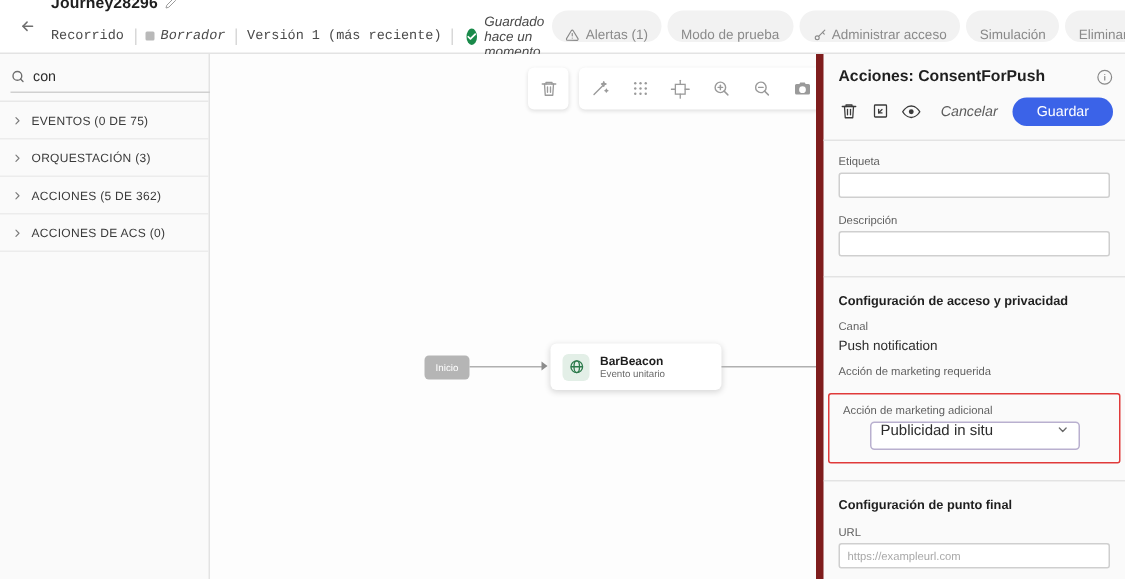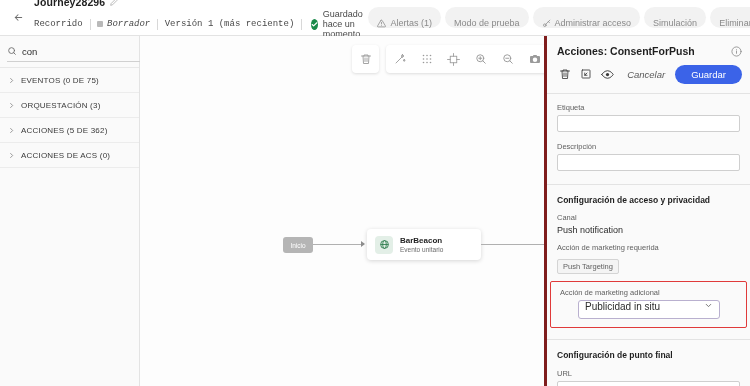--- a/index.html
+++ b/index.html
@@ -29,21 +29,21 @@
   .title-block { display: flex; flex-direction: column; justify-content: center; gap: 1px; }
   .title-row { display: flex; align-items: center; gap: 5px; }
   .journey-title { font-size: 10.5px; font-weight: 700; color: #1f1f1f; letter-spacing: .1px; }
   .pencil-icon { color: #9b9b9b; display: flex; }
   .meta-row { display: flex; align-items: center; gap: 0px; font-size: 9px; color: #4a4a4a; }
   .meta-item { padding: 0 7px; white-space: nowrap; font-family: Liberation Mono, monospace; }
   .meta-item:first-child { padding-left: 0; }
   .meta-sep { width: 1px; height: 11px; background: #d8d8d8; }
   .draft-chip { display: flex; align-items: center; gap: 4px; font-style: italic; color: #4a4a4a; }
   .draft-dot { width: 6px; height: 6px; background: #b9b9b9; border-radius: 1px; }
-  .saved-row { display: flex; align-items: center; gap: 5px; padding-left: 9px; }
+  .saved-row { display: flex; align-items: center; gap: 5px; padding-left: 9px; font-style: italic; }
   .check-badge { width: 11px; height: 11px; border-radius: 50%; background: #1a8a4a; display: flex; align-items: center; justify-content: center; }
 
   .topbar-right { margin-left: auto; display: flex; align-items: center; gap: 4px; padding-right: 2px; }
   .tb-btn {
     height: 21px; display: flex; align-items: flex-end; gap: 4px;
     padding: 0 9px; border-radius: 11px;
     font-size: 9px; color: #8a8a8a; background: #f2f2f2;
     white-space: nowrap;
   }
   .tb-caret { width: 20px; height: 21px; border-radius: 11px; background: #f2f2f2; display: flex; align-items: center; justify-content: center; color: #9b9b9b; }
@@ -99,21 +99,21 @@
   .node-icon { width: 18px; height: 18px; border-radius: 4px; display: flex; align-items: center; justify-content: center; flex: 0 0 auto; }
   .ni-green { background: #e3efe7; color: #2c7a4b; }
   .node-text { display: flex; flex-direction: column; gap: 1px; min-width: 0; }
   .node-title { font-size: 8px; font-weight: 700; color: #1f1f1f; white-space: nowrap; }
   .node-sub { font-size: 6.5px; color: #6b6b6b; white-space: nowrap; }
 
   
   .panel {
     width: 206px; flex: 0 0 206px;
     background: #fafafa;
-    border-left: 3px solid #7f1d1d;
+    border-left: 5px solid #7f1d1d;
     display: flex; flex-direction: column;
   }
   .panel-head { display: flex; align-items: center; padding: 9px 8px 6px 10px; }
   .panel-title { font-size: 10.5px; font-weight: 700; color: #1f1f1f; }
   .panel-info { margin-left: auto; color: #8a8a8a; display: flex; }
   .panel-actions { display: flex; align-items: center; gap: 2px; padding: 0 8px 8px 8px; border-bottom: 1px solid #e3e3e3; }
   .pa-icon { width: 22px; height: 22px; display: flex; align-items: center; justify-content: center; color: #3a3a3a; }
   .pa-cancel { margin-left: auto; font-size: 9.5px; color: #5a5a5a; padding: 0 8px; font-style: italic; }
   .pa-save { font-size: 9.5px; color: #fff; background: #3b63e8; border-radius: 11px; padding: 4px 16px; font-weight: 400; }
 
@@ -420,23 +420,20 @@
 
         <div class="hr" style="margin-top:13px;margin-bottom:10px"></div>
 
         <div class="sec-title">Configuración de acceso y privacidad</div>
         <div style="height:3px"></div>
         <div class="field-label">Canal</div>
         <div class="value-text">Push notification</div>
 
         <div style="height:8px"></div>
         <div class="field-label">Acción de marketing requerida</div>
-        <div>
-          <span class="chip">Push Targeting</span>
-        </div>
 
         <div style="height:7px"></div>
         <div class="highlight-box">
           <div class="field-label" style="margin-left:9px">Acción de marketing adicional</div>
           <div class="select-box">
             <span>Publicidad in situ</span>
             <span class="select-caret">
               <svg width="9" height="9" viewBox="0 0 24 24" fill="none" stroke="currentColor" stroke-width="2.4" stroke-linecap="round" stroke-linejoin="round">
                   <polyline points="6 9 12 15 18 9"></polyline>
                 </svg>

